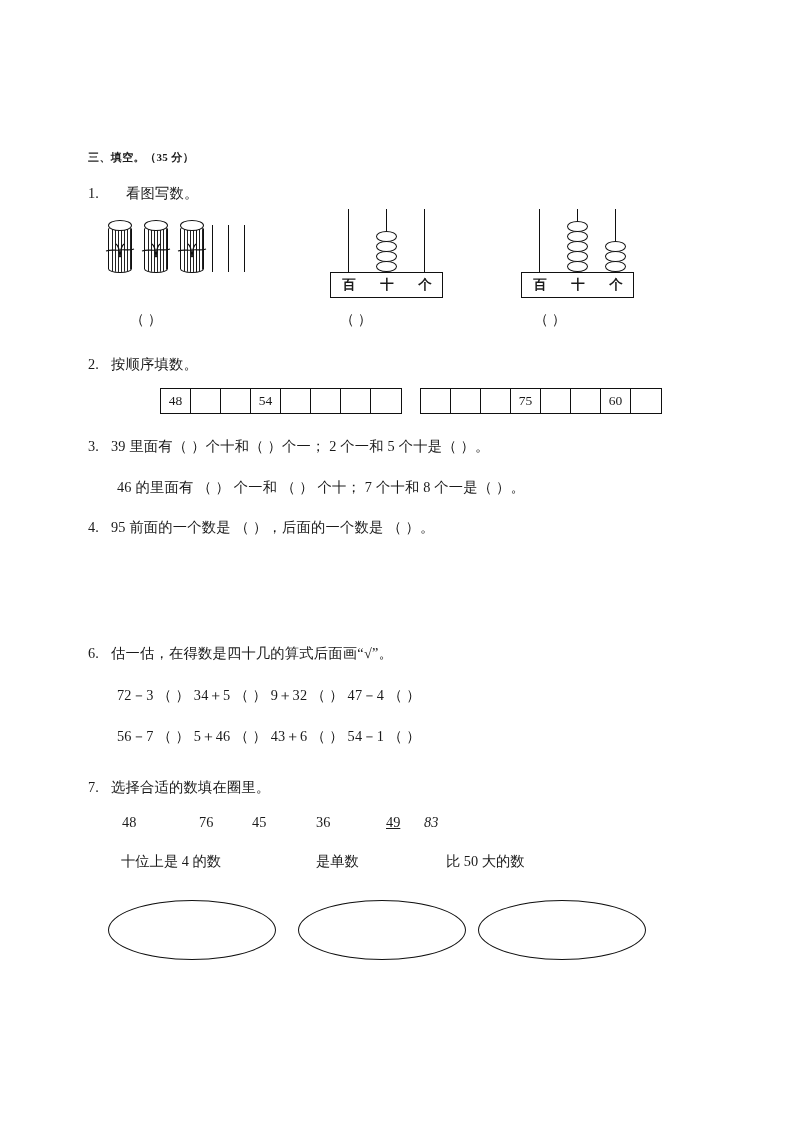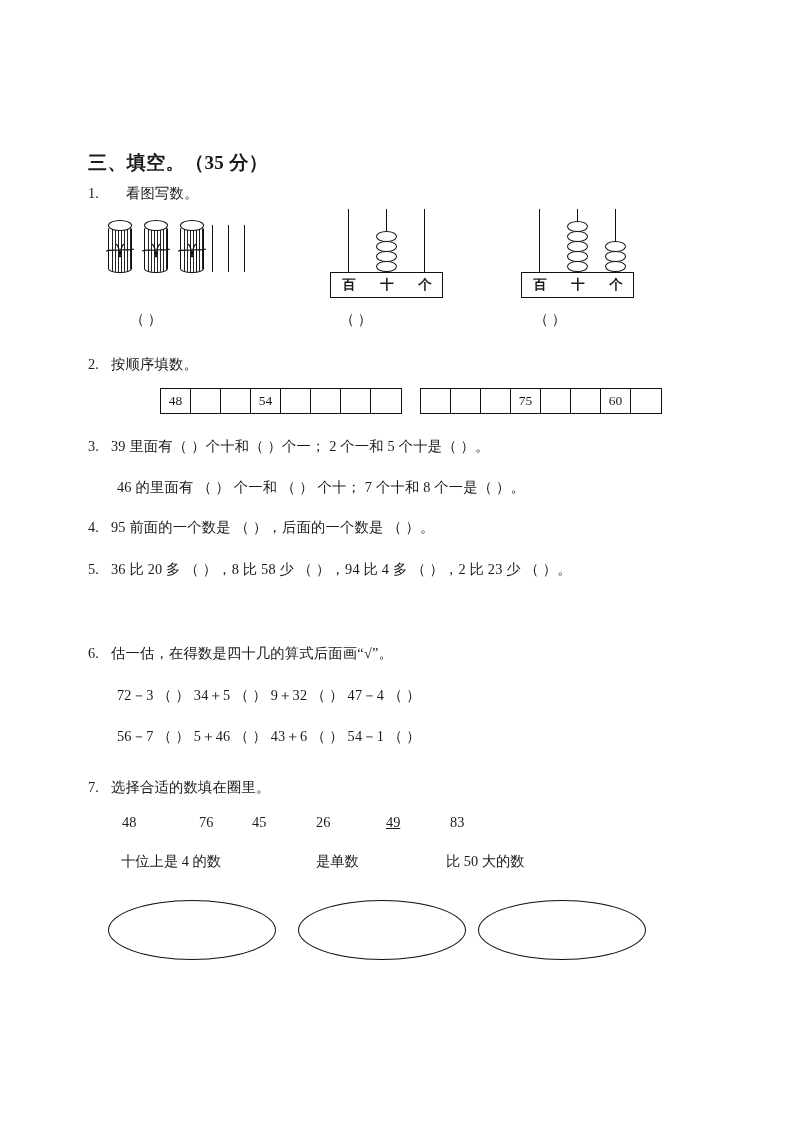--- a/index.html
+++ b/index.html
@@ -20,21 +20,21 @@
     left: 0; top: 0;
     width: 793px;
     height: 1122px;
   }
 
   
   .section-title {
     position: absolute;
     left: 88px;
     top: 150px;
-    font-size: 19px;
+    font-size: 11px;
     font-weight: bold;
     letter-spacing: 0.4px;
   }
   .q-line {
     position: absolute;
     font-size: 14.3px;
     white-space: nowrap;
     letter-spacing: 0.2px;
   }
   .q-num {
@@ -346,44 +346,40 @@
     <span class="q-num">3.</span>
     <span style="margin-left:8px;">39 里面有（      ）个十和（      ）个一；    2 个一和 5 个十是（          ）。</span>
   </div>
   <div class="q-line" style="left:117px; top:478px;">46 的里面有 （      ） 个一和 （      ） 个十；    7 个十和 8 个一是（          ）。</div>
 
   <div class="q-line" style="left:88px; top:518px;">
     <span class="q-num">4.</span>
     <span style="margin-left:8px;">95 前面的一个数是 （        ），后面的一个数是 （        ）。</span>
   </div>
 
-  <div class="q-line" style="left:88px; top:560px;">
-    <span class="q-num">5.</span>
-    <span style="margin-left:8px;">36 比 20 多 （        ），8 比 58 少 （        ），94 比 4 多 （        ），2 比 23 少 （        ）。</span>
-  </div>
 
   <div class="q-line" style="left:88px; top:644px;">
     <span class="q-num">6.</span>
     <span style="margin-left:8px;">估一估，在得数是四十几的算式后面画“√”。</span>
   </div>
   <div class="q-line" style="left:117px; top:686px;">72－3 （     ）        34＋5 （    ）     9＋32 （    ）       47－4 （    ）</div>
   <div class="q-line" style="left:117px; top:727px;">56－7 （     ）        5＋46 （    ）     43＋6 （    ）       54－1 （    ）</div>
 
   <div class="q-line" style="left:88px; top:778px;">
     <span class="q-num">7.</span>
     <span style="margin-left:8px;">选择合适的数填在圈里。</span>
   </div>
 
   <div class="num-pool">
     <span class="pool-n" style="left:122px;">48</span>
     <span class="pool-n" style="left:199px;">76</span>
     <span class="pool-n" style="left:252px;">45</span>
-    <span class="pool-n" style="left:316px;">26</span>
+    <span class="pool-n" style="left:316px;">36</span>
     <span class="pool-n" style="left:386px;text-decoration:underline;">49</span>
-    <span class="pool-n" style="left:450px;">83</span>
+    <span class="pool-n" style="left:424px;font-style:italic;">83</span>
   </div>
 
   <div class="cat-label" style="left:121px;">十位上是 4 的数</div>
   <div class="cat-label" style="left:316px;">是单数</div>
   <div class="cat-label" style="left:446px;">比 50 大的数</div>
 
   <div class="oval" style="left:108px;"></div>
   <div class="oval" style="left:298px;"></div>
   <div class="oval" style="left:478px;"></div>
 

